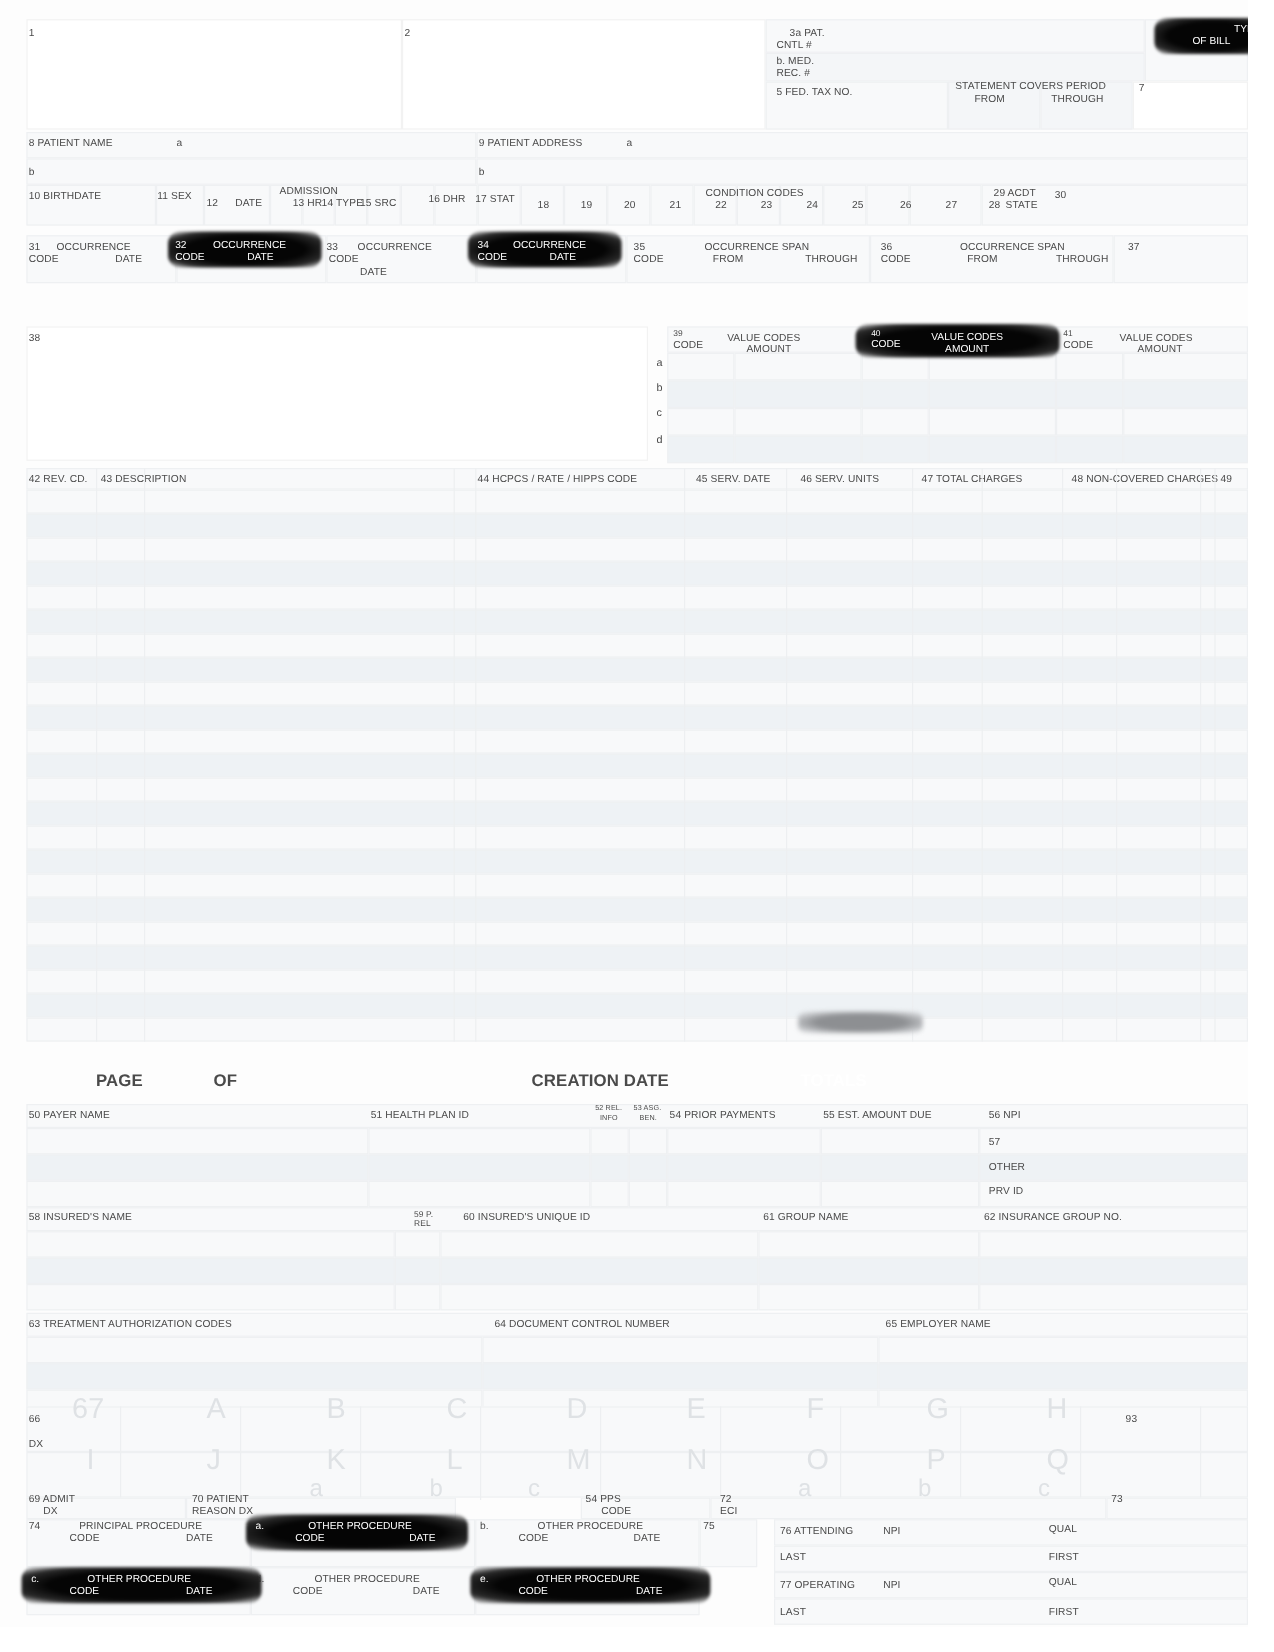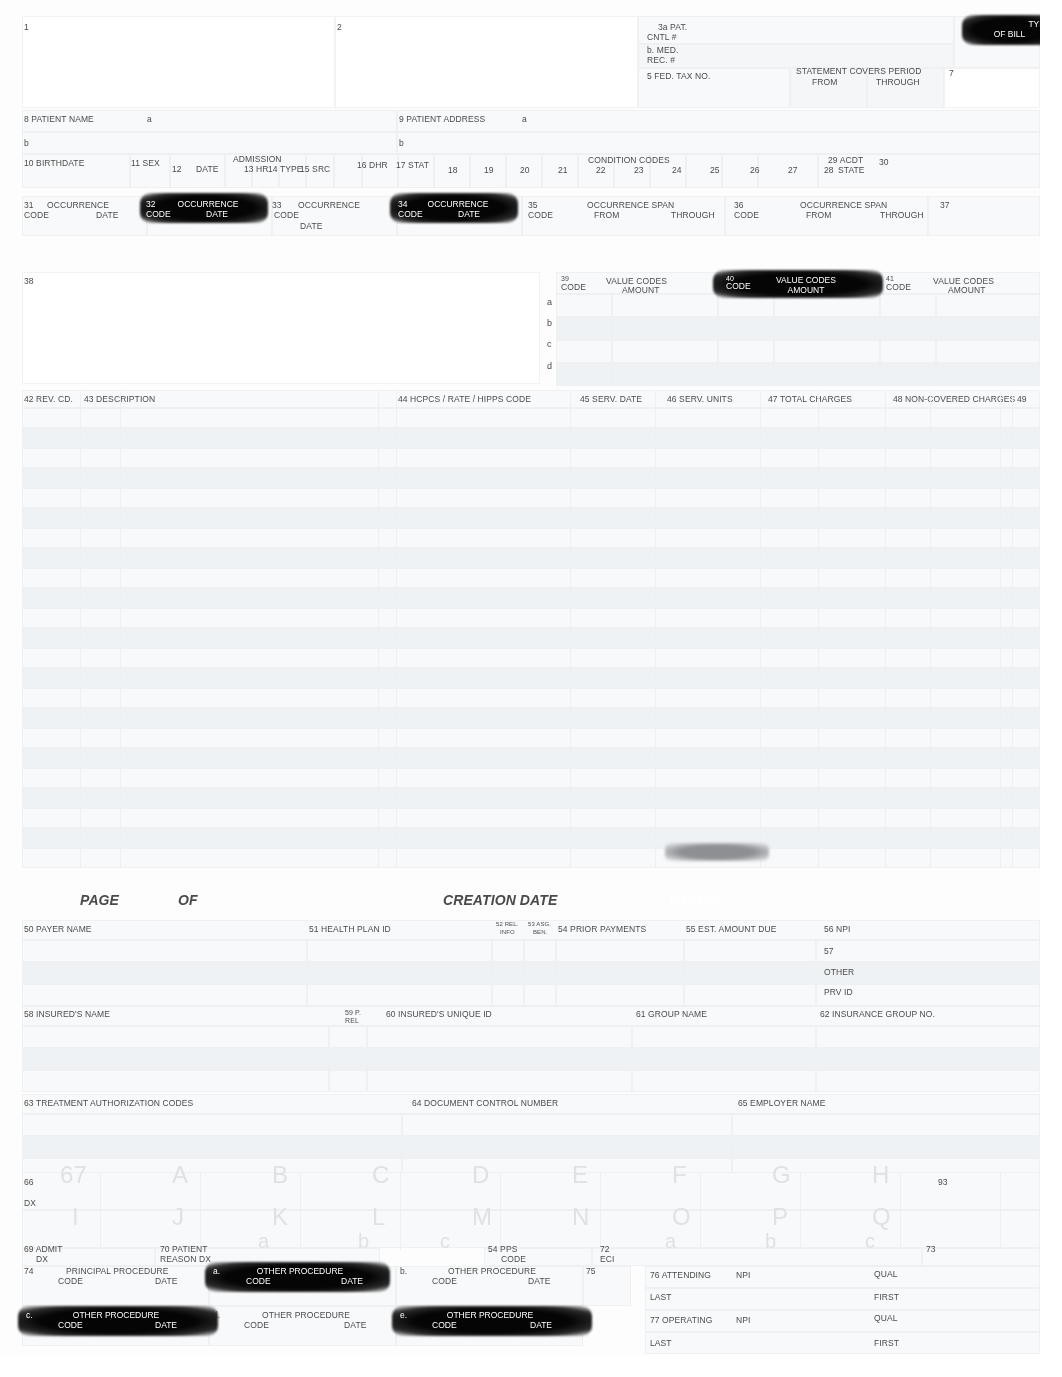--- a/index.html
+++ b/index.html
@@ -36,21 +36,21 @@
     line-height:10px;
     letter-spacing:.1px;
     color:#4a4a4a;
     white-space:nowrap;
     user-select:none;
   }
   .lbl.sm{font-size:7px;line-height:8px;}
   .lbl.xsm{font-size:6px;line-height:7px;}
   .lbl.md{font-size:9px;}
   .lbl.lg{font-size:11px;}
-  .lbl.ital{font-style:italic;font-weight:bold;}
+  .lbl.ital{font-weight:bold;}
   .lbl.faint{color:#dfe2e5;}
   .lbl.ghost{color:#ffffff;}
 
   
   .dark{
     position:absolute;
     background:radial-gradient(ellipse at center, #050505 55%, #2b2b2b 78%, rgba(90,90,90,0) 100%);
     border-radius:10px;
     filter:blur(1.2px);
   }

